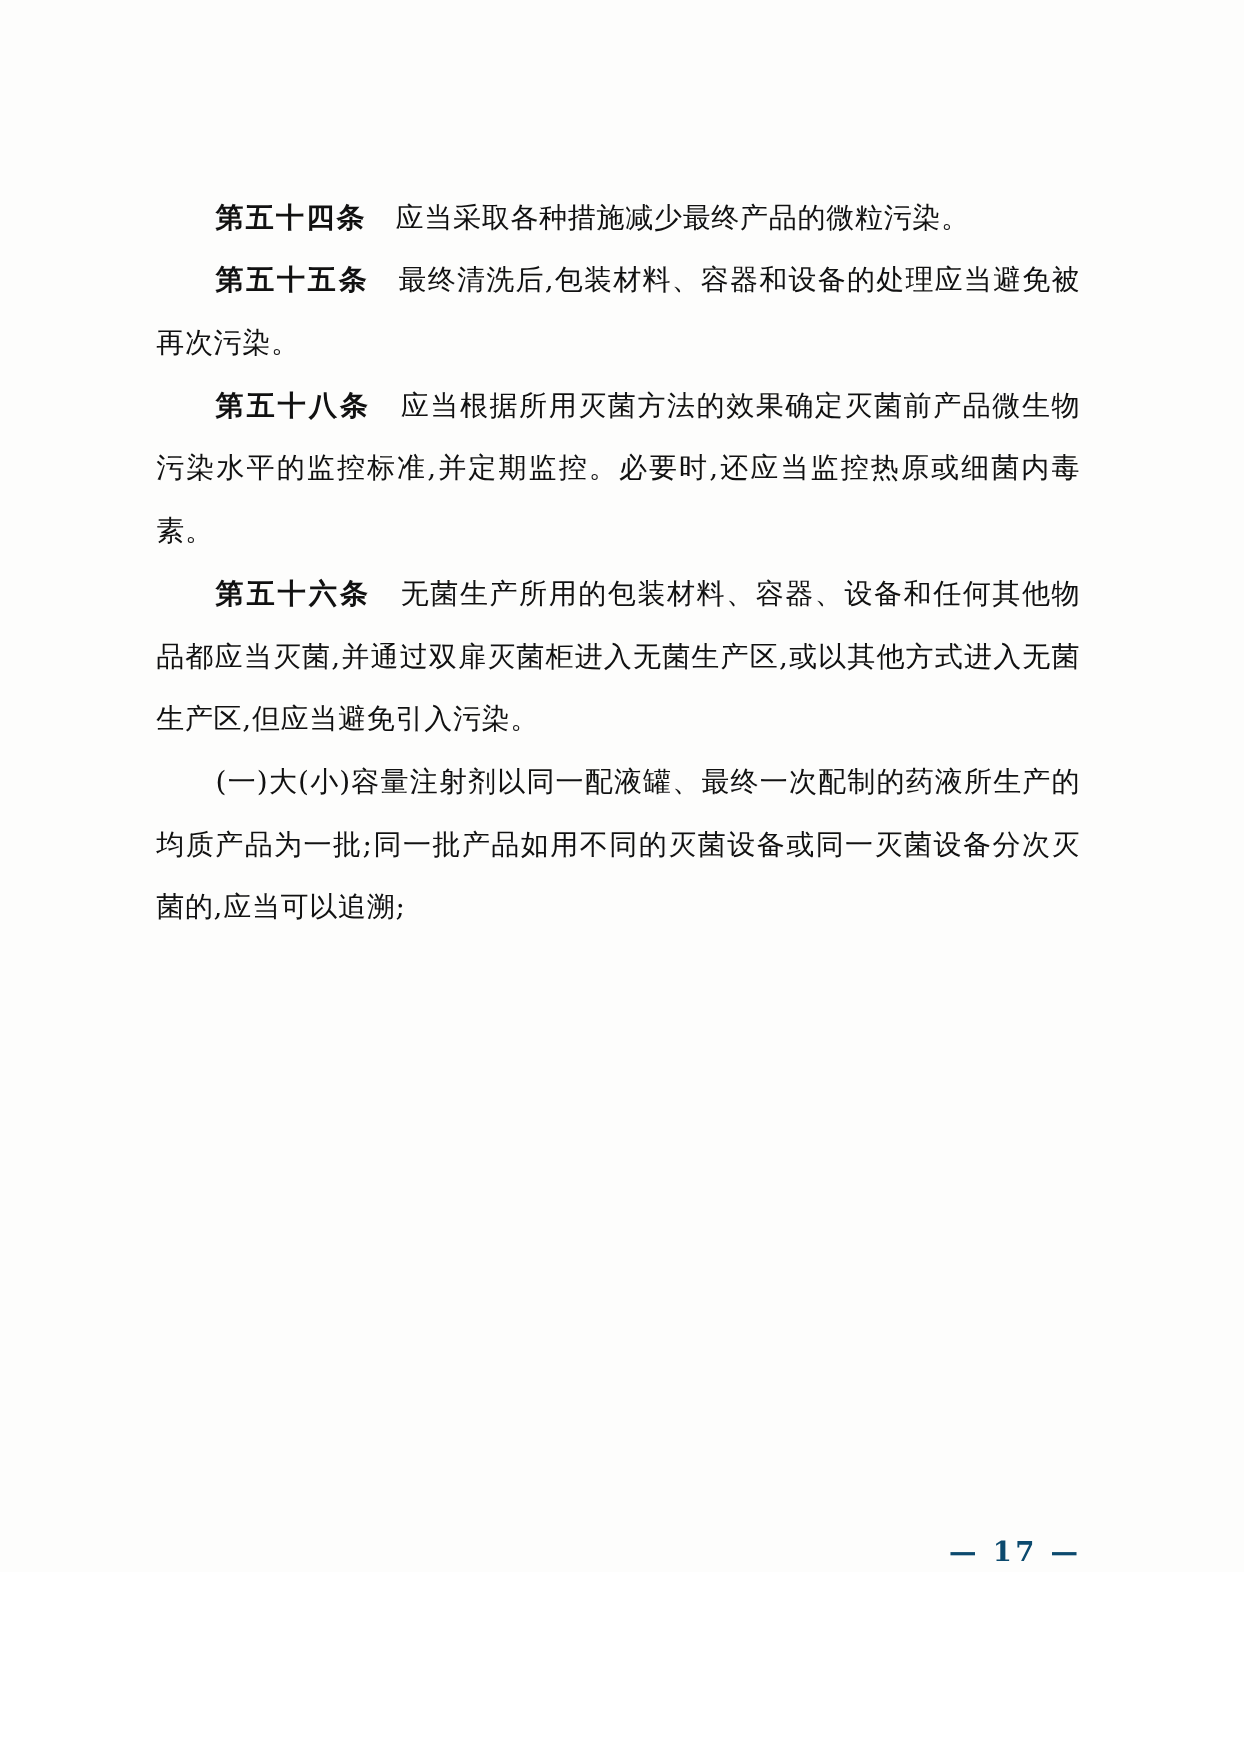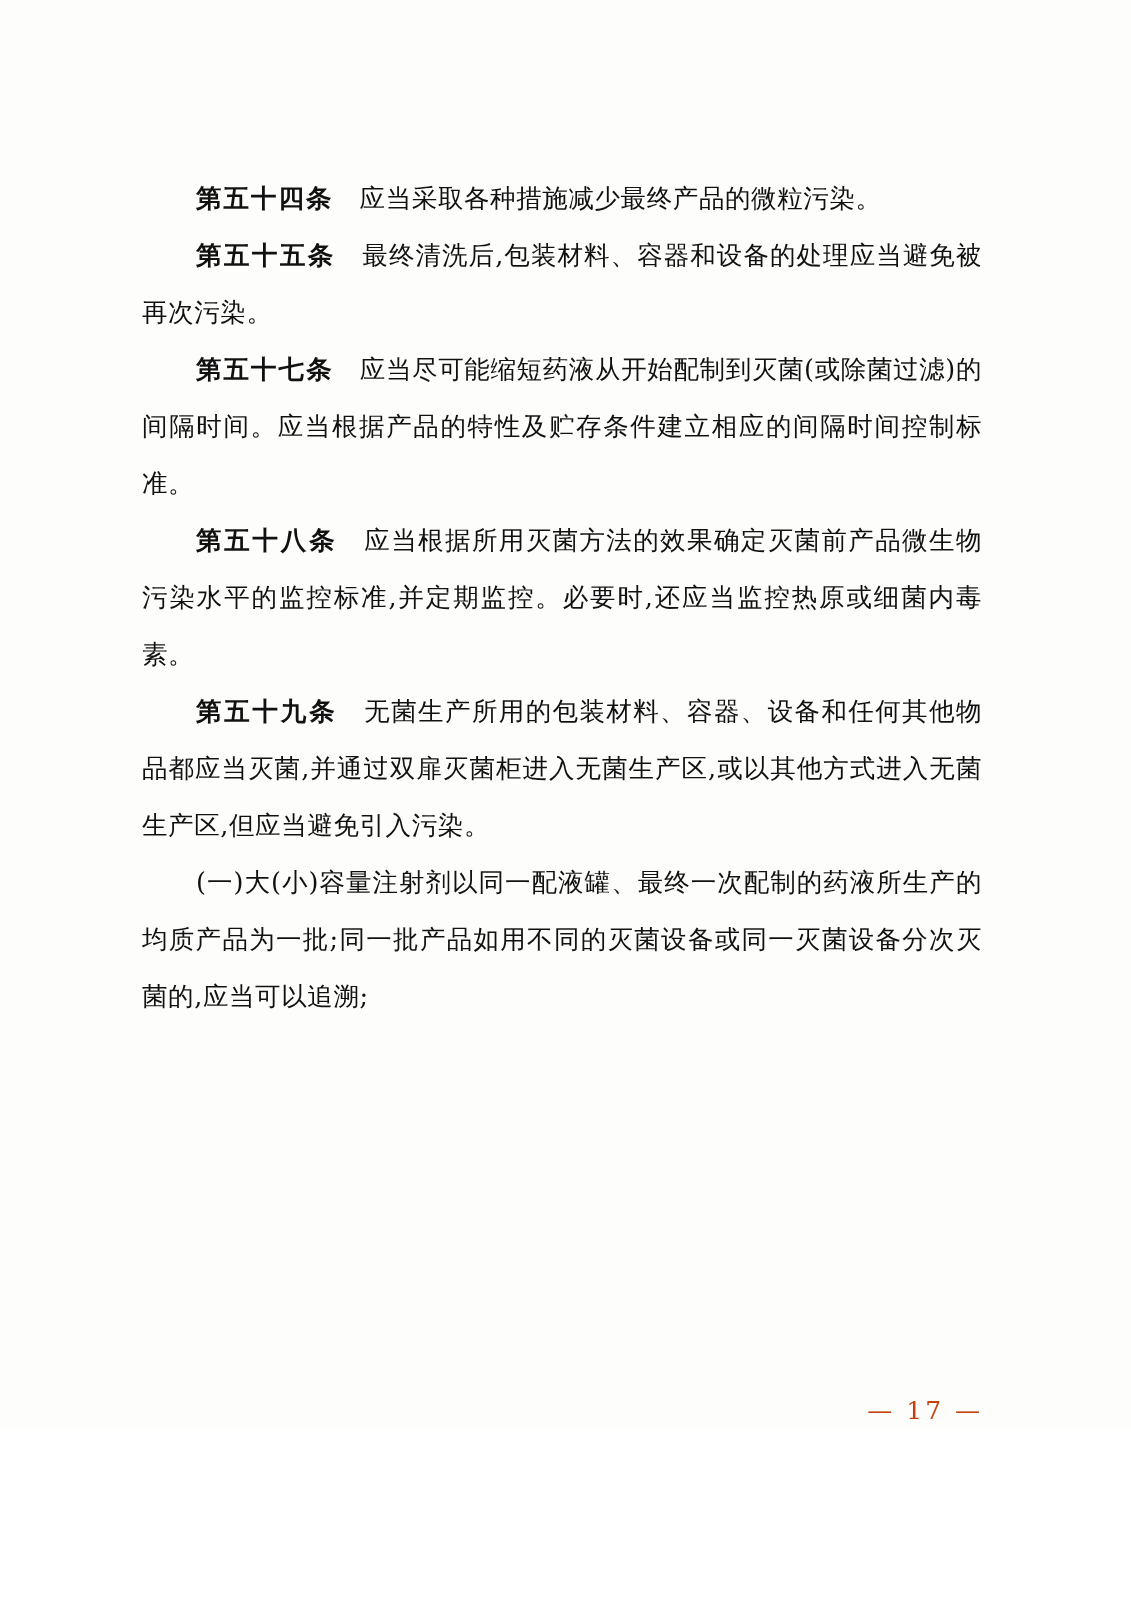--- a/index.html
+++ b/index.html
@@ -45,39 +45,39 @@
   }
   .indent {
     text-indent: 54px;
   }
   .page-number {
     position: absolute;
     right: 148px;
     top: 1396px;
     font-size: 25px;
     letter-spacing: 3px;
-    color: #c2410c;
+    color: #0c4a6e;
+    font-weight: bold;
   }
 </style>
 </head>
 <body>
 
 <div class="page">
   <div class="content">
 
     <p class="para indent"><span class="head">第五十四条</span><span>　应当采取各种措施减少最终产品的微粒污染。</span></p>
 
     <p class="para indent"><span class="head">第五十五条</span><span>　最终清洗后,包装材料、容器和设备的处理应当避免被再次污染。</span></p>
 
 
-    <p class="para indent"><span class="head">第五十七条</span><span>　应当尽可能缩短药液从开始配制到灭菌(或除菌过滤)的间隔时间。应当根据产品的特性及贮存条件建立相应的间隔时间控制标准。</span></p>
 
     <p class="para indent"><span class="head">第五十八条</span><span>　应当根据所用灭菌方法的效果确定灭菌前产品微生物污染水平的监控标准,并定期监控。必要时,还应当监控热原或细菌内毒素。</span></p>
 
-    <p class="para indent"><span class="head">第五十九条</span><span>　无菌生产所用的包装材料、容器、设备和任何其他物品都应当灭菌,并通过双扉灭菌柜进入无菌生产区,或以其他方式进入无菌生产区,但应当避免引入污染。</span></p>
+    <p class="para indent"><span class="head">第五十六条</span><span>　无菌生产所用的包装材料、容器、设备和任何其他物品都应当灭菌,并通过双扉灭菌柜进入无菌生产区,或以其他方式进入无菌生产区,但应当避免引入污染。</span></p>
 
 
     <p class="para indent"><span class="head"></span><span>(一)大(小)容量注射剂以同一配液罐、最终一次配制的药液所生产的均质产品为一批;同一批产品如用不同的灭菌设备或同一灭菌设备分次灭菌的,应当可以追溯;</span></p>
 
 
   </div>
 
   <div class="page-number">— 17 —</div>
 </div>
 

